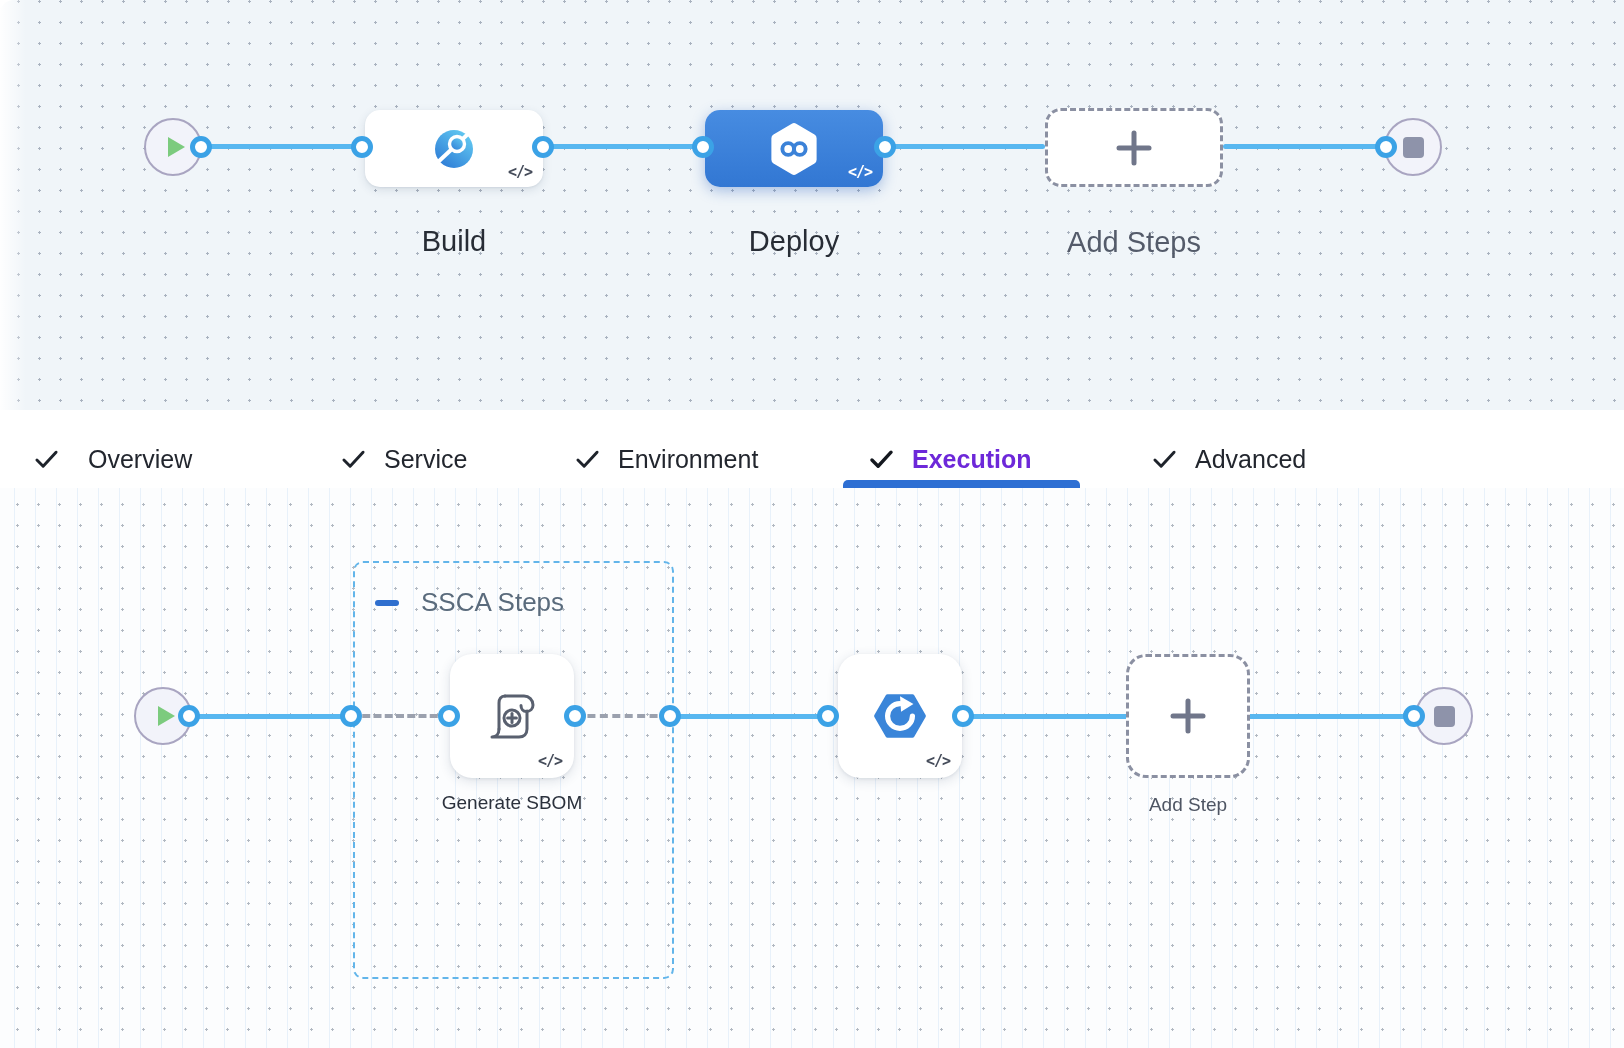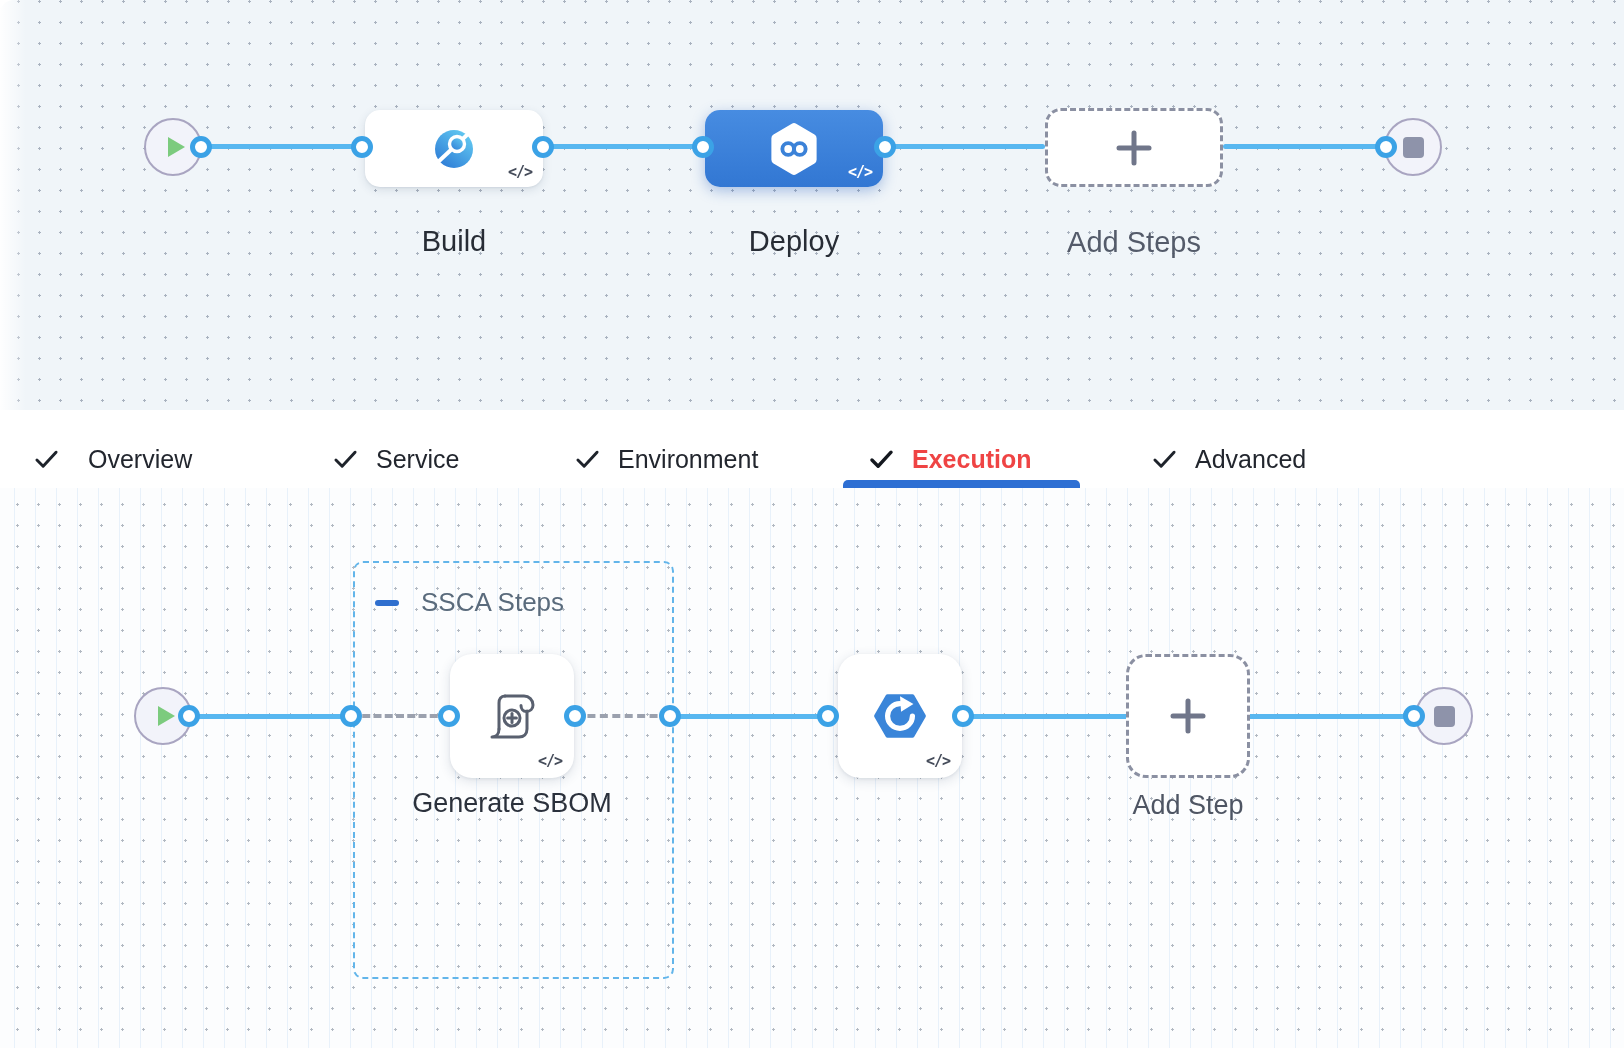--- a/index.html
+++ b/index.html
@@ -66,28 +66,28 @@
     font-family:"DejaVu Sans Mono", monospace; color:#454c5a; letter-spacing:-1px;
   }
   .code-glyph.on-blue { color:#ffffff; }
 
   
   .node-label {
     position:absolute; text-align:center; font-size:29px; color:#272c35; z-index:2;
   }
   .node-label.muted { color:#545b6a; }
   .step-label {
-    position:absolute; text-align:center; font-size:27px; color:#2b313c; line-height:38px; z-index:2;
+    position:absolute; text-align:center; font-size:19px; color:#2b313c; line-height:38px; z-index:2;
   }
   .step-label.muted { color:#4e5563; }
 
   
   .tab { position:absolute; top:30px; height:38px; display:flex; align-items:center; gap:17px; cursor:pointer; }
   .tab-label { font-size:25px; color:#22262e; }
-  .tab.active .tab-label { font-weight:700; color:#ef4444; }
+  .tab.active .tab-label { font-weight:700; color:#6d28d9; }
   .tab-underline { position:absolute; left:843px; top:70px; width:237px; height:8px; background:#2e6fd3; border-radius:5px 5px 0 0; }
 
   
   .group-box {
     position:absolute; left:353px; top:73px; width:321px; height:418px;
     border:2px dashed #62b5ea; border-radius:10px; z-index:0;
   }
   .group-header { position:absolute; left:20px; top:24px; display:flex; align-items:center; gap:22px; }
   .minus-bar { width:24px; height:6px; background:#2f6fce; border-radius:3px; }
   .group-label { font-size:26px; color:#5a6b7c; }
@@ -161,21 +161,21 @@
     <div class="port" style="left:1375px; top:136px;"></div>
   </div>
 
   <div class="tab-bar">
     <div class="tab" style="left:33px;gap:28px;">
       <svg class="svg-icon" width="27" height="27" viewBox="0 0 24 24">
           <path d="M3.5 12.5 L9 18 L20.5 5.5" fill="none" stroke="#1e232b" stroke-width="2.6" stroke-linecap="round" stroke-linejoin="round"></path>
         </svg>
       <span class="tab-label">Overview</span>
     </div>
-    <div class="tab" style="left:332px;">
+    <div class="tab" style="left:340px;">
       <svg class="svg-icon" width="27" height="27" viewBox="0 0 24 24">
           <path d="M3.5 12.5 L9 18 L20.5 5.5" fill="none" stroke="#1e232b" stroke-width="2.6" stroke-linecap="round" stroke-linejoin="round"></path>
         </svg>
       <span class="tab-label">Service</span>
     </div>
     <div class="tab" style="left:574px;justify-content:space-between;">
       <svg class="svg-icon" width="27" height="27" viewBox="0 0 24 24">
           <path d="M3.5 12.5 L9 18 L20.5 5.5" fill="none" stroke="#1e232b" stroke-width="2.6" stroke-linecap="round" stroke-linejoin="round"></path>
         </svg>
       <span class="tab-label">Environment</span>

